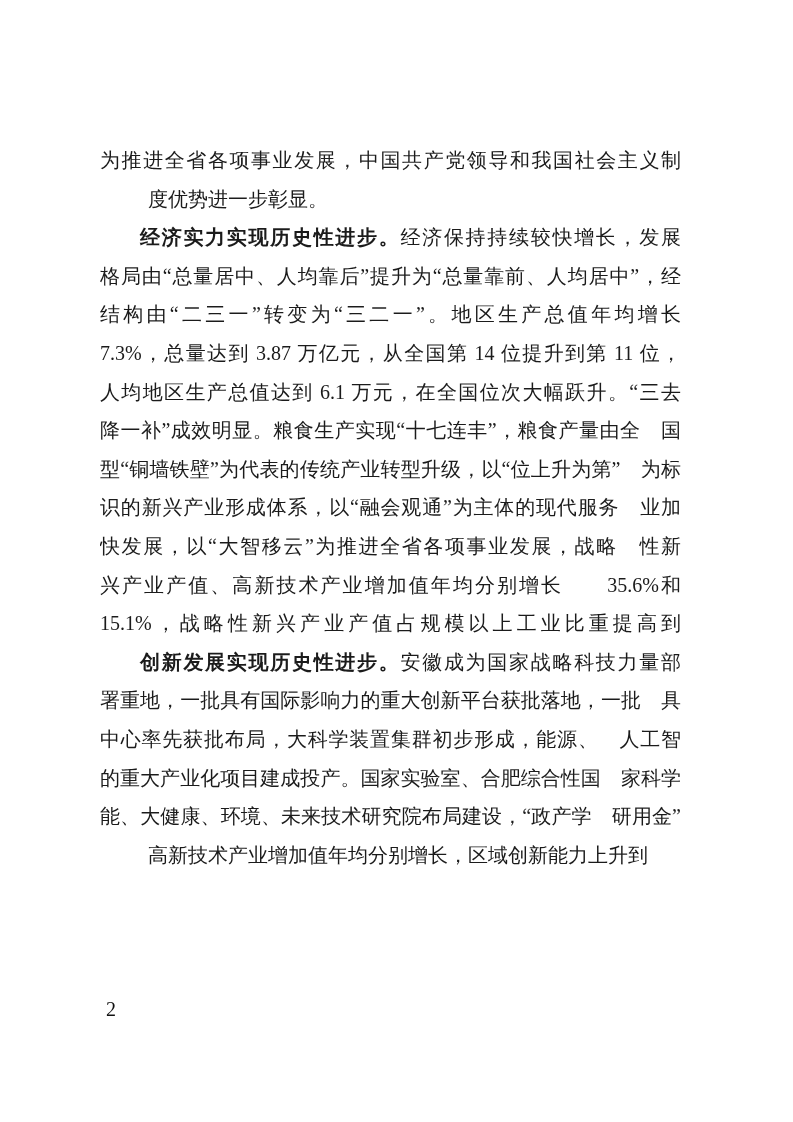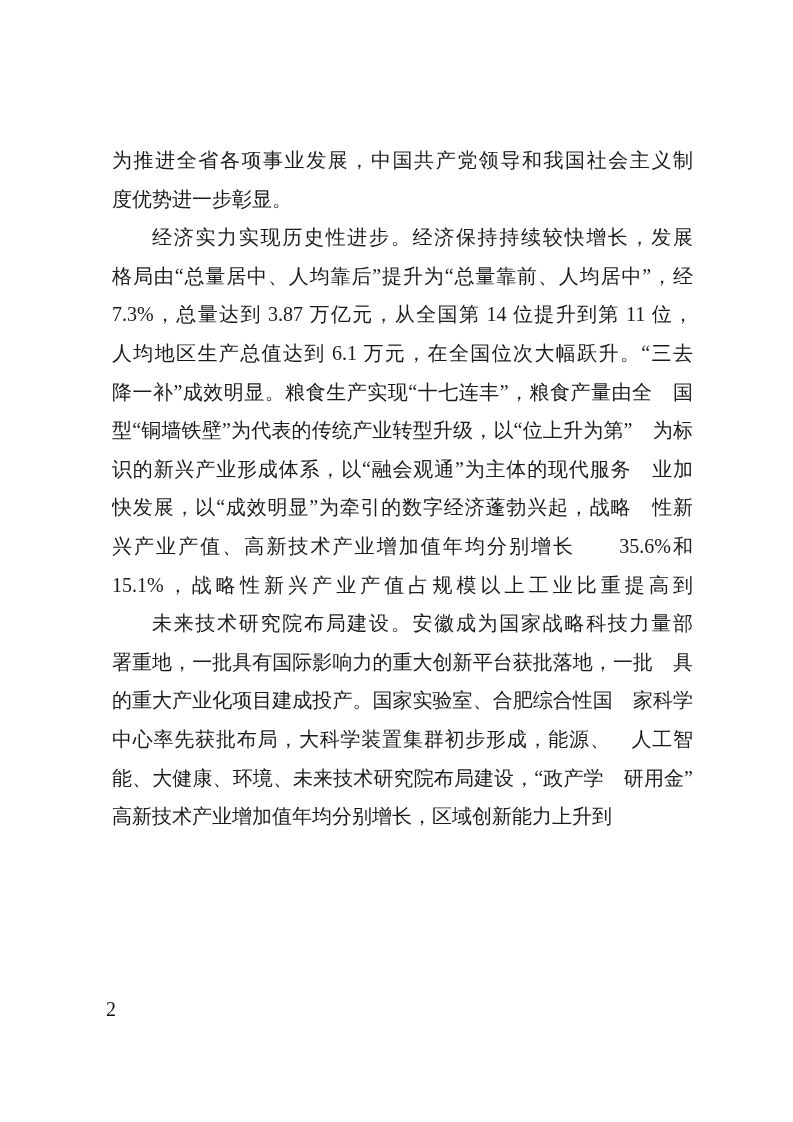--- a/index.html
+++ b/index.html
@@ -11,72 +11,74 @@
     position: relative;
     width: 793px;
     height: 1122px;
     background: #ffffff;
     overflow: hidden;
     font-family: "Liberation Serif", "DejaVu Serif", serif;
     color: #1b1b1b;
   }
   .text-block {
     position: absolute;
-    left: 112px;
+    left: 100px;
     top: 141px;
     width: 581px;
     font-size: 20px;
     line-height: 38.6px;
     overflow: hidden;
   }
   .line {
     height: 38.6px;
     overflow: hidden;
     text-align: justify;
     text-align-last: justify;
     text-justify: inter-character;
     white-space: pre-wrap;
   }
   .line.no-stretch {
     text-align: left;
     text-align-last: left;
+    margin-left: 48px;
   }
   .line.indent {
     text-indent: 2em;
   }
   .line .bold {
-    font-weight: 400;
+    font-weight: 700;
   }
   .page-number {
     position: absolute;
     left: 106px;
     top: 995px;
     font-size: 20px;
     line-height: 28px;
     color: #111111;
   }
 </style>
 </head>
 <body>
 
 <div class="page">
   <div class="text-block">
       <div class="line"><span>为推进全省各项事业发展，中国共产党领导和我国社会主义制</span></div>
       <div class="line no-stretch"><span>度优势进一步彰显。</span></div>
       <div class="line indent"><span class="bold">经济实力实现历史性进步。</span><span>经济保持持续较快增长，发展</span></div>
       <div class="line"><span>格局由“总量居中、人均靠后”提升为“总量靠前、人均居中”，经　济</span></div>
+      <div class="line"><span>结构由“二三一”转变为“三二一”。地区生产总值年均增长</span></div>
       <div class="line"><span>7.3%，总量达到 3.87 万亿元，从全国第 14 位提升到第 11 位，</span></div>
       <div class="line"><span>人均地区生产总值达到 6.1 万元，在全国位次大幅跃升。“三去　一</span></div>
       <div class="line"><span>降一补”成效明显。粮食生产实现“十七连丰”，粮食产量由全　国</span></div>
       <div class="line"><span>型“铜墙铁壁”为代表的传统产业转型升级，以“位上升为第”　为标</span></div>
       <div class="line"><span>识的新兴产业形成体系，以“融会观通”为主体的现代服务　业加</span></div>
-      <div class="line"><span>快发展，以“成效明显”为牵引的数字经济蓬勃兴起，战略　性新</span></div>
+      <div class="line"><span>快发展，以“大智移云”为推进全省各项事业发展，战略　性新</span></div>
       <div class="line"><span>兴产业产值、高新技术产业增加值年均分别增长　　35.6%和</span></div>
       <div class="line"><span>15.1%，战略性新兴产业产值占规模以上工业比重提高到　　40.3%。</span></div>
-      <div class="line indent"><span class="bold">未来技术研究院布局建设。</span><span>安徽成为国家战略科技力量部</span></div>
+      <div class="line indent"><span class="bold">创新发展实现历史性进步。</span><span>安徽成为国家战略科技力量部</span></div>
       <div class="line"><span>署重地，一批具有国际影响力的重大创新平台获批落地，一批　具</span></div>
+      <div class="line"><span>中心率先获批布局，大科学装置集群初步形成，能源、　人工智</span></div>
       <div class="line"><span>的重大产业化项目建成投产。国家实验室、合肥综合性国　家科学</span></div>
-      <div class="line"><span>中心率先获批布局，大科学装置集群初步形成，能源、　人工智</span></div>
       <div class="line"><span>能、大健康、环境、未来技术研究院布局建设，“政产学　研用金”</span></div>
       <div class="line no-stretch"><span>高新技术产业增加值年均分别增长，区域创新能力上升到</span></div>
     </div>
   <div class="page-number">2</div>
 </div>
 
 </body></html>

